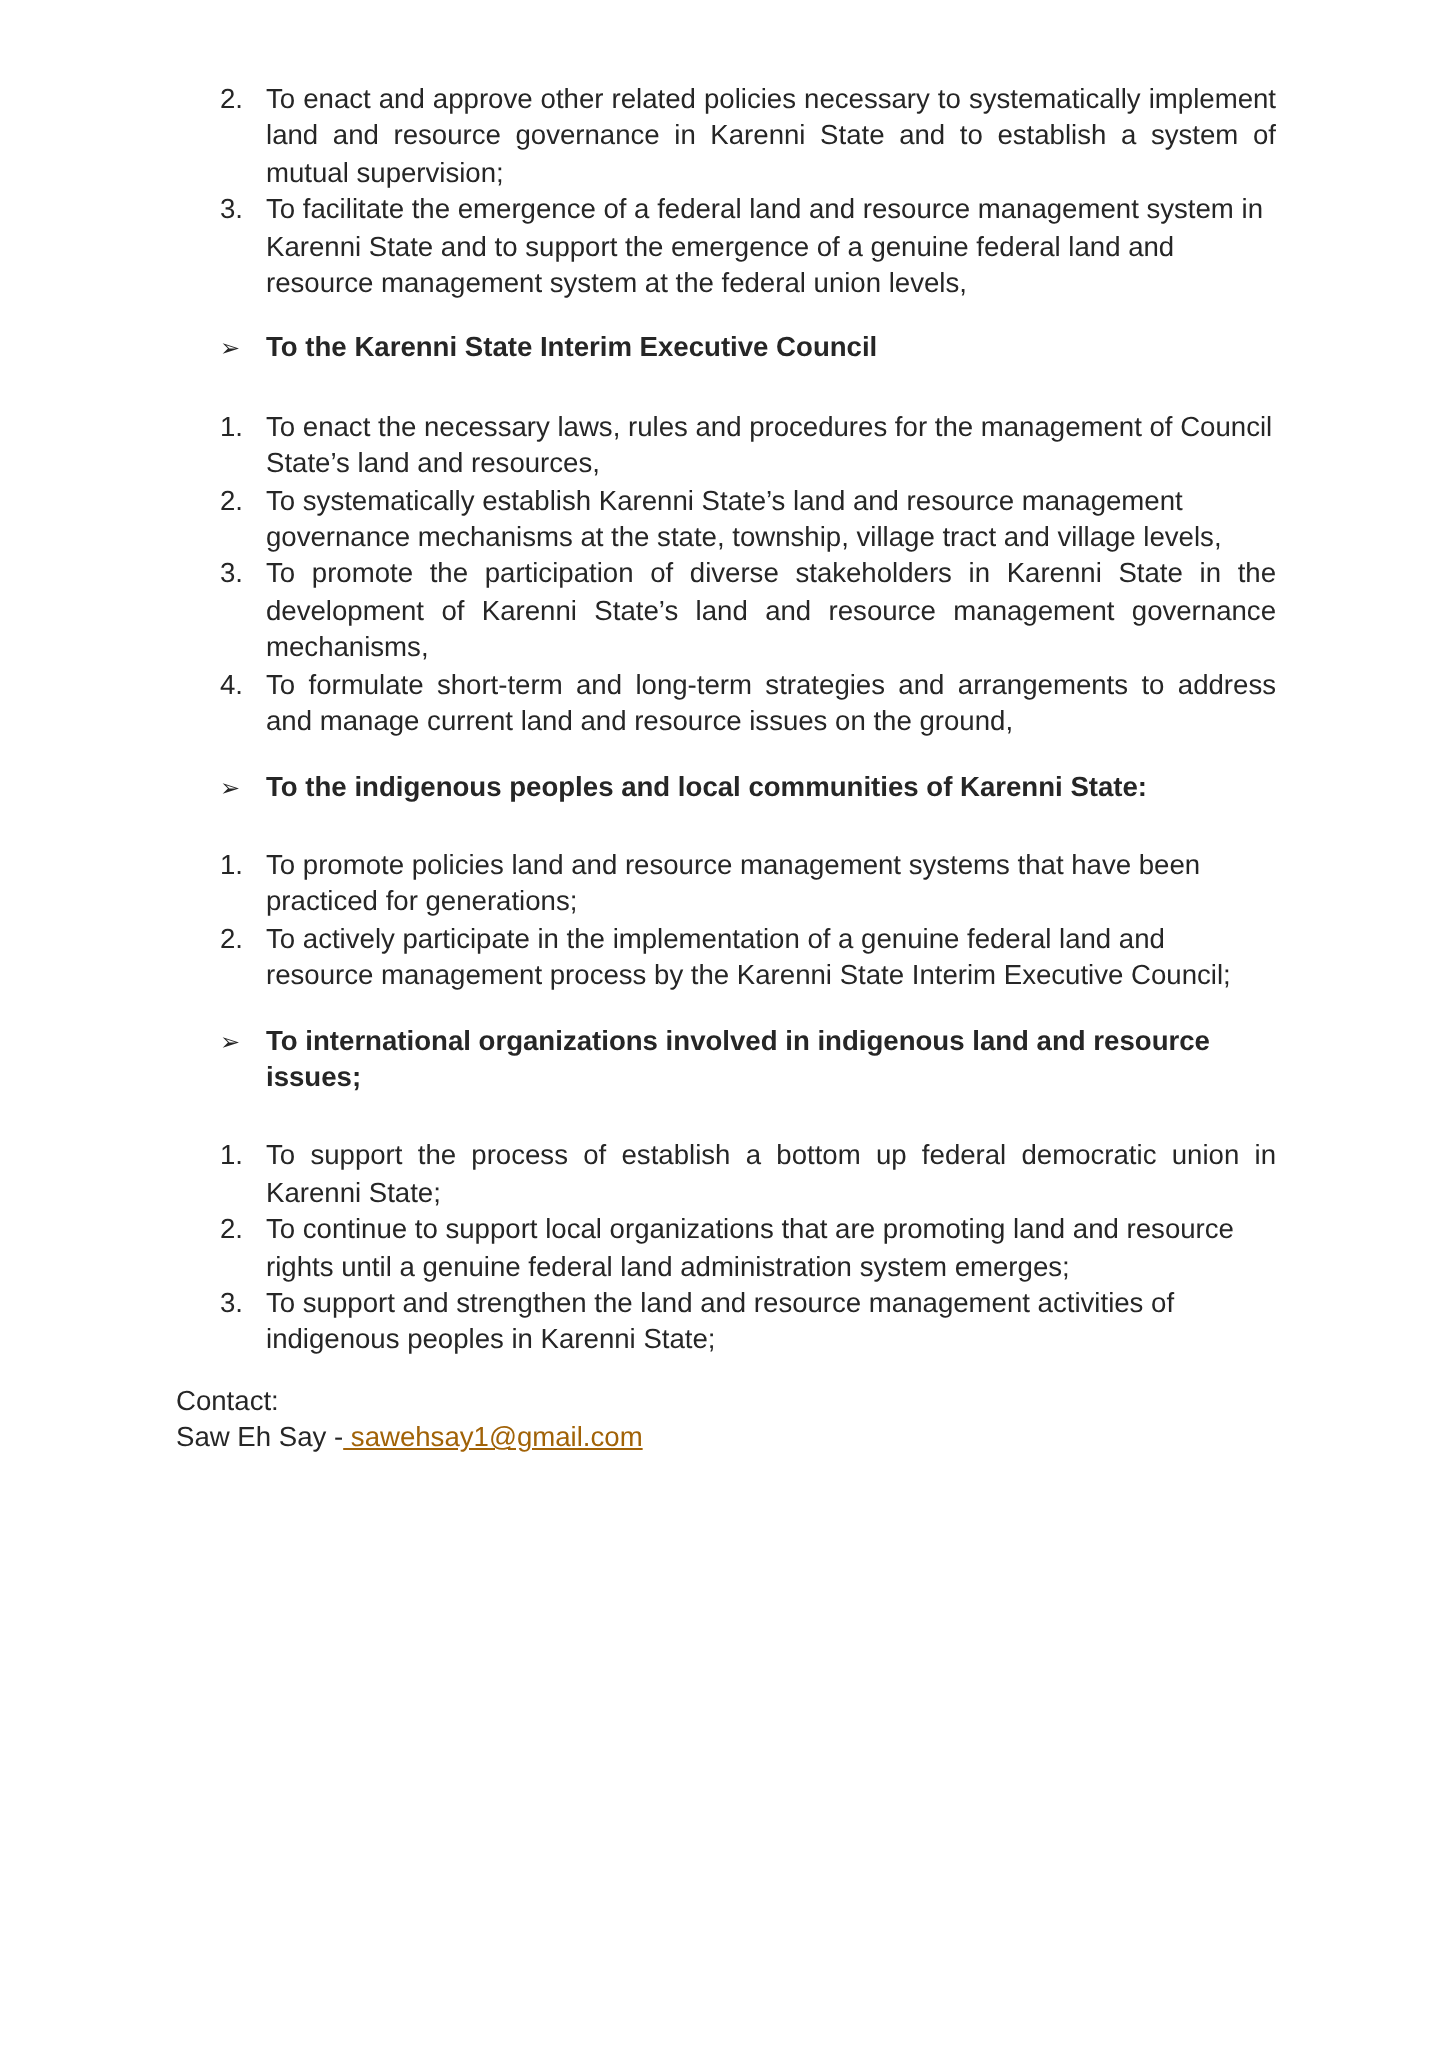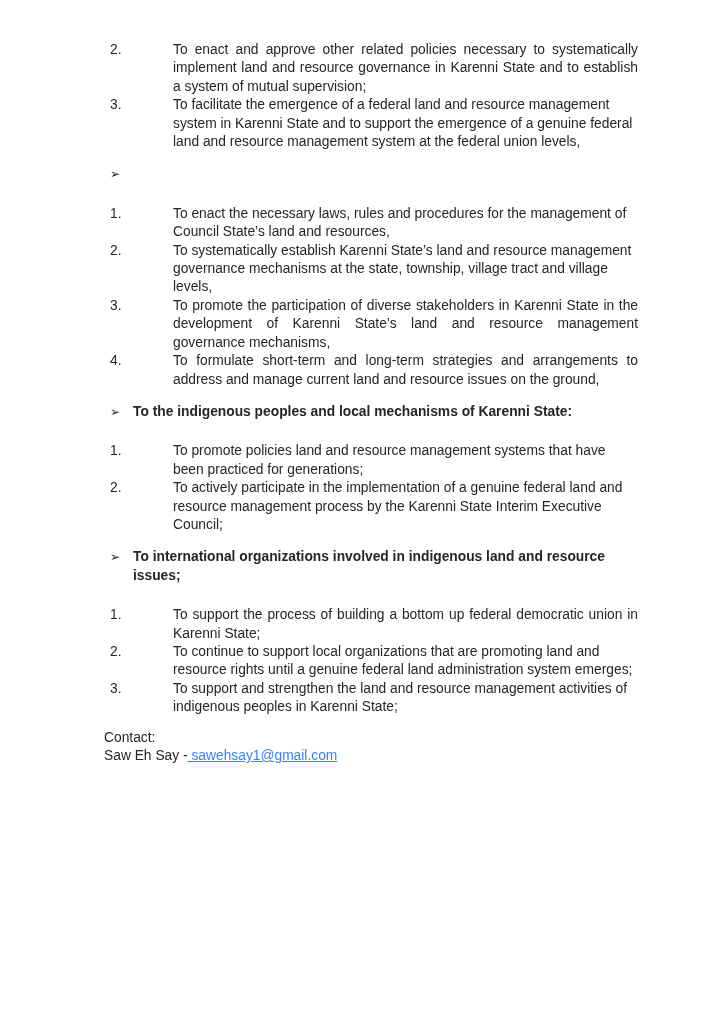--- a/index.html
+++ b/index.html
@@ -14,36 +14,36 @@
     background: #ffffff;
     color: #262626;
     font-size: 13.8px;
     line-height: 18.4px;
     box-sizing: border-box;
     padding: 41px 87px 0 88px;
   }
   .list { margin-left: 22px; }
   .li { display: flex; align-items: flex-start; }
   .num { flex: 0 0 23px; }
-  .txt { flex: 1 1 auto; margin-left: 40px; }
+  .txt { flex: 1 1 auto; }
   .txt.j { text-align: justify; }
   .heading-row {
     display: flex; align-items: flex-start;
     margin-left: 22px;
     margin-top: 14px; margin-bottom: 21px;
     font-weight: bold;
   }
   .heading-row .bullet {
     font-weight: normal;
     font-size: 12px;
     flex: 0 0 23px;
   }
-  .contact { margin-top: 12px; margin-left: 16px; }
+  .contact { margin-top: 12px; }
   a.link {
-    color: #3b82f6;
+    color: #a16207;
     text-decoration: underline;
     cursor: pointer;
   }
 </style>
 </head>
 <body>
 
 <div class="page">
 
   <div class="list">
@@ -52,20 +52,21 @@
       <span class="txt j">To enact and approve other related policies necessary to systematically implement land and resource governance in Karenni State and to establish a system of mutual supervision;</span>
     </div>
     <div class="li">
       <span class="num">3.</span>
       <span class="txt">To facilitate the emergence of a federal land and resource management system in Karenni State and to support the emergence of a genuine federal land and resource management system at the federal union levels,</span>
     </div>
   </div>
 
   <div class="heading-row">
     <span class="bullet">➢</span>
+    <span class="htxt">To the Karenni State Interim Executive Council</span>
   </div>
   <div class="list">
     <div class="li">
       <span class="num">1.</span>
       <span class="txt">To enact the necessary laws, rules and procedures for the management of Council State’s land and resources,</span>
     </div>
     <div class="li">
       <span class="num">2.</span>
       <span class="txt">To systematically establish Karenni State’s land and resource management governance mechanisms at the state, township, village tract and village levels,</span>
     </div>
@@ -74,41 +75,41 @@
       <span class="txt j">To promote the participation of diverse stakeholders in Karenni State in the development of Karenni State’s land and resource management governance mechanisms,</span>
     </div>
     <div class="li">
       <span class="num">4.</span>
       <span class="txt j">To formulate short-term and long-term strategies and arrangements to address and manage current land and resource issues on the ground,</span>
     </div>
   </div>
 
   <div class="heading-row">
     <span class="bullet">➢</span>
-    <span class="htxt">To the indigenous peoples and local mechanisms of Karenni State:</span>
+    <span class="htxt">To the indigenous peoples and local communities of Karenni State:</span>
   </div>
   <div class="list">
     <div class="li">
       <span class="num">1.</span>
       <span class="txt">To promote policies land and resource management systems that have been practiced for generations;</span>
     </div>
     <div class="li">
       <span class="num">2.</span>
       <span class="txt">To actively participate in the implementation of a genuine federal land and resource management process by the Karenni State Interim Executive Council;</span>
     </div>
   </div>
 
   <div class="heading-row">
     <span class="bullet">➢</span>
     <span class="htxt">To international organizations involved in indigenous land and resource issues;</span>
   </div>
   <div class="list">
     <div class="li">
       <span class="num">1.</span>
-      <span class="txt j">To support the process of building a bottom up federal democratic union in Karenni State;</span>
+      <span class="txt j">To support the process of establish a bottom up federal democratic union in Karenni State;</span>
     </div>
     <div class="li">
       <span class="num">2.</span>
       <span class="txt">To continue to support local organizations that are promoting land and resource rights until a genuine federal land administration system emerges;</span>
     </div>
     <div class="li">
       <span class="num">3.</span>
       <span class="txt">To support and strengthen the land and resource management activities of indigenous peoples in Karenni State;</span>
     </div>
   </div>

